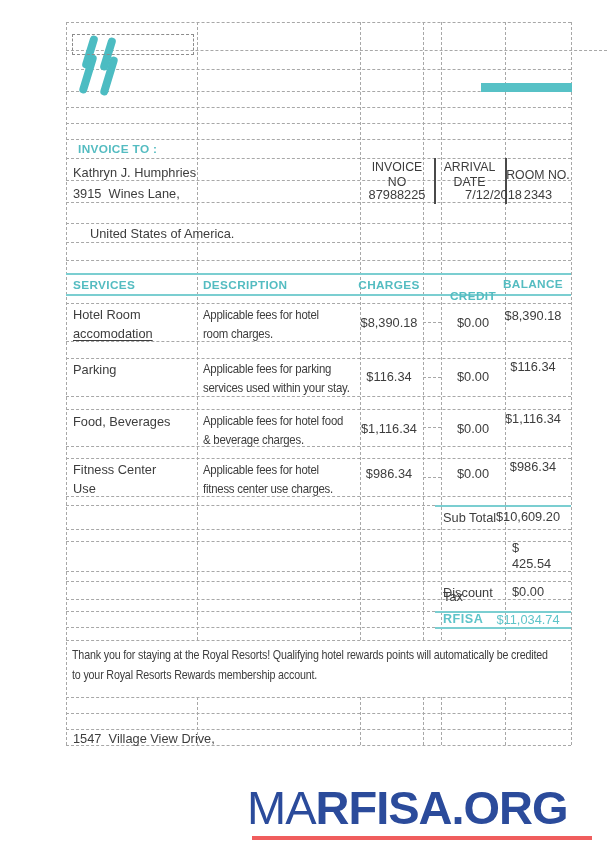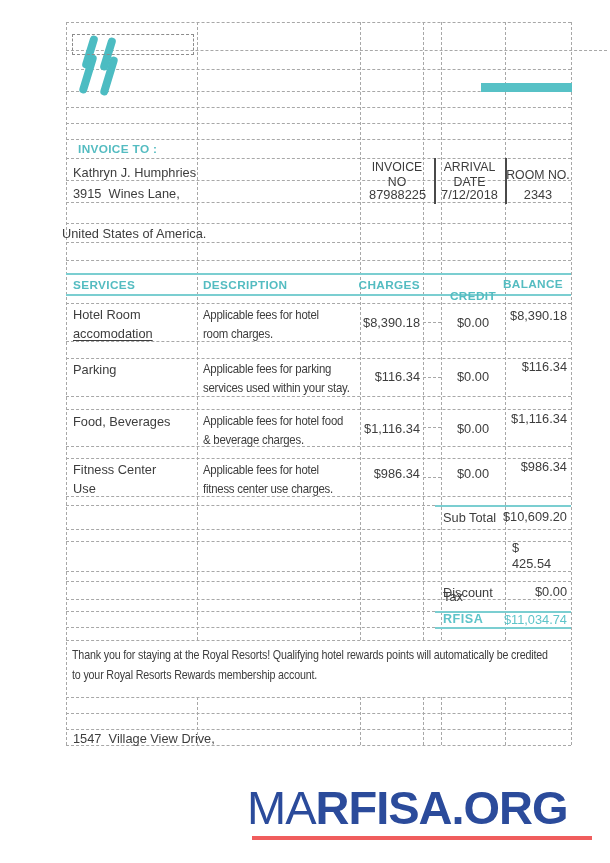--- a/index.html
+++ b/index.html
@@ -9,21 +9,21 @@
   }
   
   .hline{position:absolute;height:0;border-top:1px dashed #a8a8a8;}
   .vline{position:absolute;width:0;border-left:1px dashed #a8a8a8;}
   .teal-rule{position:absolute;height:2px;background:#7bced1;}
   
   .cell{position:absolute;font-size:12.8px;line-height:18.5px;color:#3d3d3d;white-space:pre;}
   .teal-head{position:absolute;font-size:11.8px;font-weight:bold;letter-spacing:.35px;color:#54bcc1;white-space:pre;}
   .meta-label{position:absolute;font-size:12.3px;line-height:14.5px;text-align:center;color:#3d3d3d;white-space:pre;}
   .num{position:absolute;font-size:12.8px;color:#3d3d3d;white-space:pre;}
-  .right{text-align:right;}
+  .right{text-align:center;}
   .center{text-align:center;}
   .desc{font-size:12.4px;line-height:19px;letter-spacing:-.25px;transform:scaleX(.92);transform-origin:0 0;}
   .note{font-size:12.6px;line-height:20px;letter-spacing:-.2px;transform:scaleX(.85);transform-origin:0 0;}
   .squiggle{text-decoration-line:underline;text-decoration-style:wavy;text-decoration-color:#d03b2f;text-decoration-thickness:1px;text-underline-offset:2px;text-decoration:underline;}
   
   .title{position:absolute;left:207px;top:69px;font-size:19px;font-weight:bold;letter-spacing:.2px;color:#42b9c0;}
   .logo-stroke{position:absolute;width:8px;border-radius:4px;background:#4cbcc2;transform:rotate(17deg);}
   .teal-bar{position:absolute;left:481px;top:83px;width:91px;height:9px;background:#57c1c6;}
   .select-box{position:absolute;left:72px;top:34px;width:120px;height:19px;border:1px dashed #8c8c8c;}
   .solid-div{position:absolute;width:2px;background:#4a4a4a;}
@@ -105,31 +105,31 @@
     <div class="logo-stroke" style="left:105px;top:56px;height:40px;"></div>
   </div>
 
   <div class="select-box"></div>
 
   <div class="teal-bar"></div>
 
   <div class="teal-head" style="left:78px;top:142px;">INVOICE TO :</div>
   <div class="cell" style="left:73px;top:164px;">Kathryn J. Humphries</div>
   <div class="cell" style="left:73px;top:185px;">3915  Wines Lane,</div>
-  <div class="cell" style="left:62px;top:225px;">United States of America.</div>
+  <div class="cell" style="left:90px;top:225px;">United States of America.</div>
 
   <div class="solid-div" style="left:434px;top:158px;height:46px;"></div>
   <div class="solid-div" style="left:505px;top:158px;height:46px;"></div>
   <div class="meta-label" style="left:360px;top:160px;width:74px;">INVOICE
 NO</div>
   <div class="meta-label" style="left:434px;top:160px;width:71px;">ARRIVAL
 DATE</div>
   <div class="meta-label" style="left:505px;top:168px;width:66px;">ROOM NO.</div>
-  <div class="num center" style="left:352px;top:187px;width:74px;text-align:right;">87988225</div>
-  <div class="num center" style="left:434px;top:187px;width:71px;">7/12/2018</div>
+  <div class="num center" style="left:360px;top:187px;width:74px;">87988225</div>
+  <div class="num center" style="left:434px;top:187px;width:71px;padding-left:24px;">7/12/2018</div>
   <div class="num center" style="left:505px;top:187px;width:66px;">2343</div>
 
   <div class="teal-head" style="left:73px;top:278px;">SERVICES</div>
   <div class="teal-head" style="left:203px;top:278px;">DESCRIPTION</div>
   <div class="teal-head right" style="left:358px;top:278px;width:62px;">CHARGES</div>
   <div class="teal-head center" style="left:441px;top:289px;width:64px;">CREDIT</div>
   <div class="teal-head center" style="left:499px;top:277px;width:68px;">BALANCE</div>
 
   <div>
     <div class="cell" style="left:73px;top:306px;"><span style="display:block">Hotel Room</span><span class="squiggle" style="display:block">accomodation</span></div>

